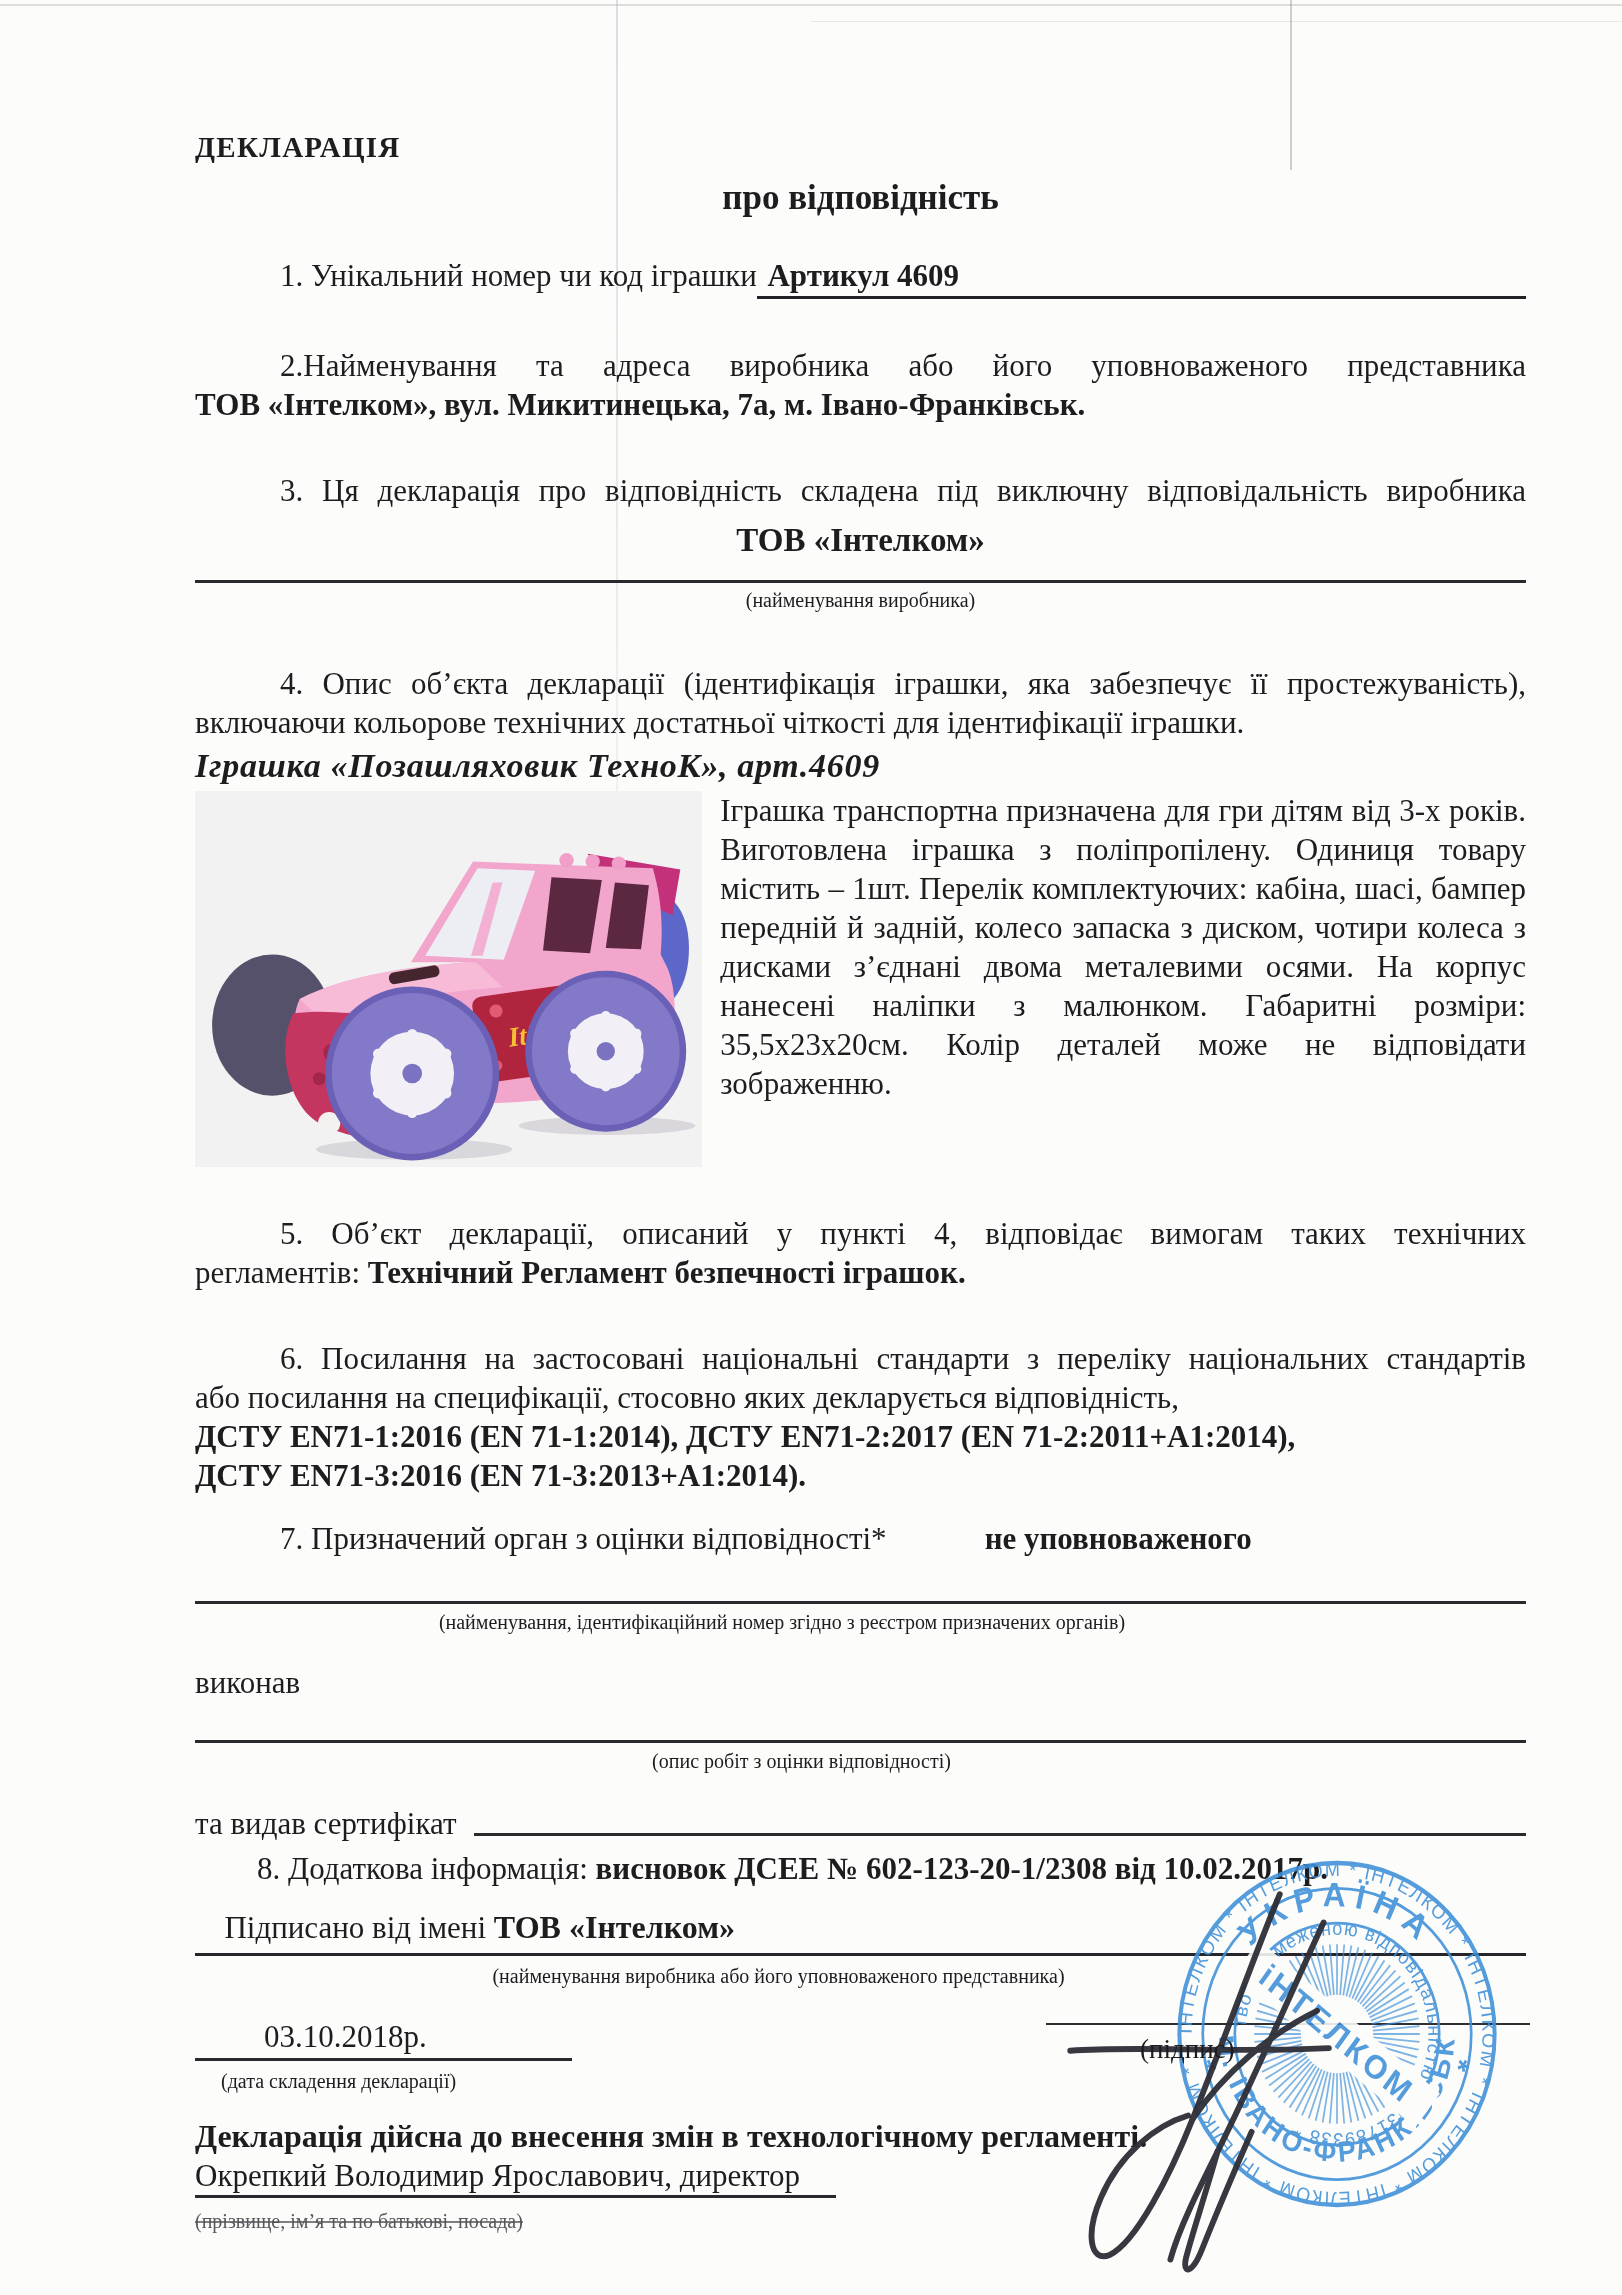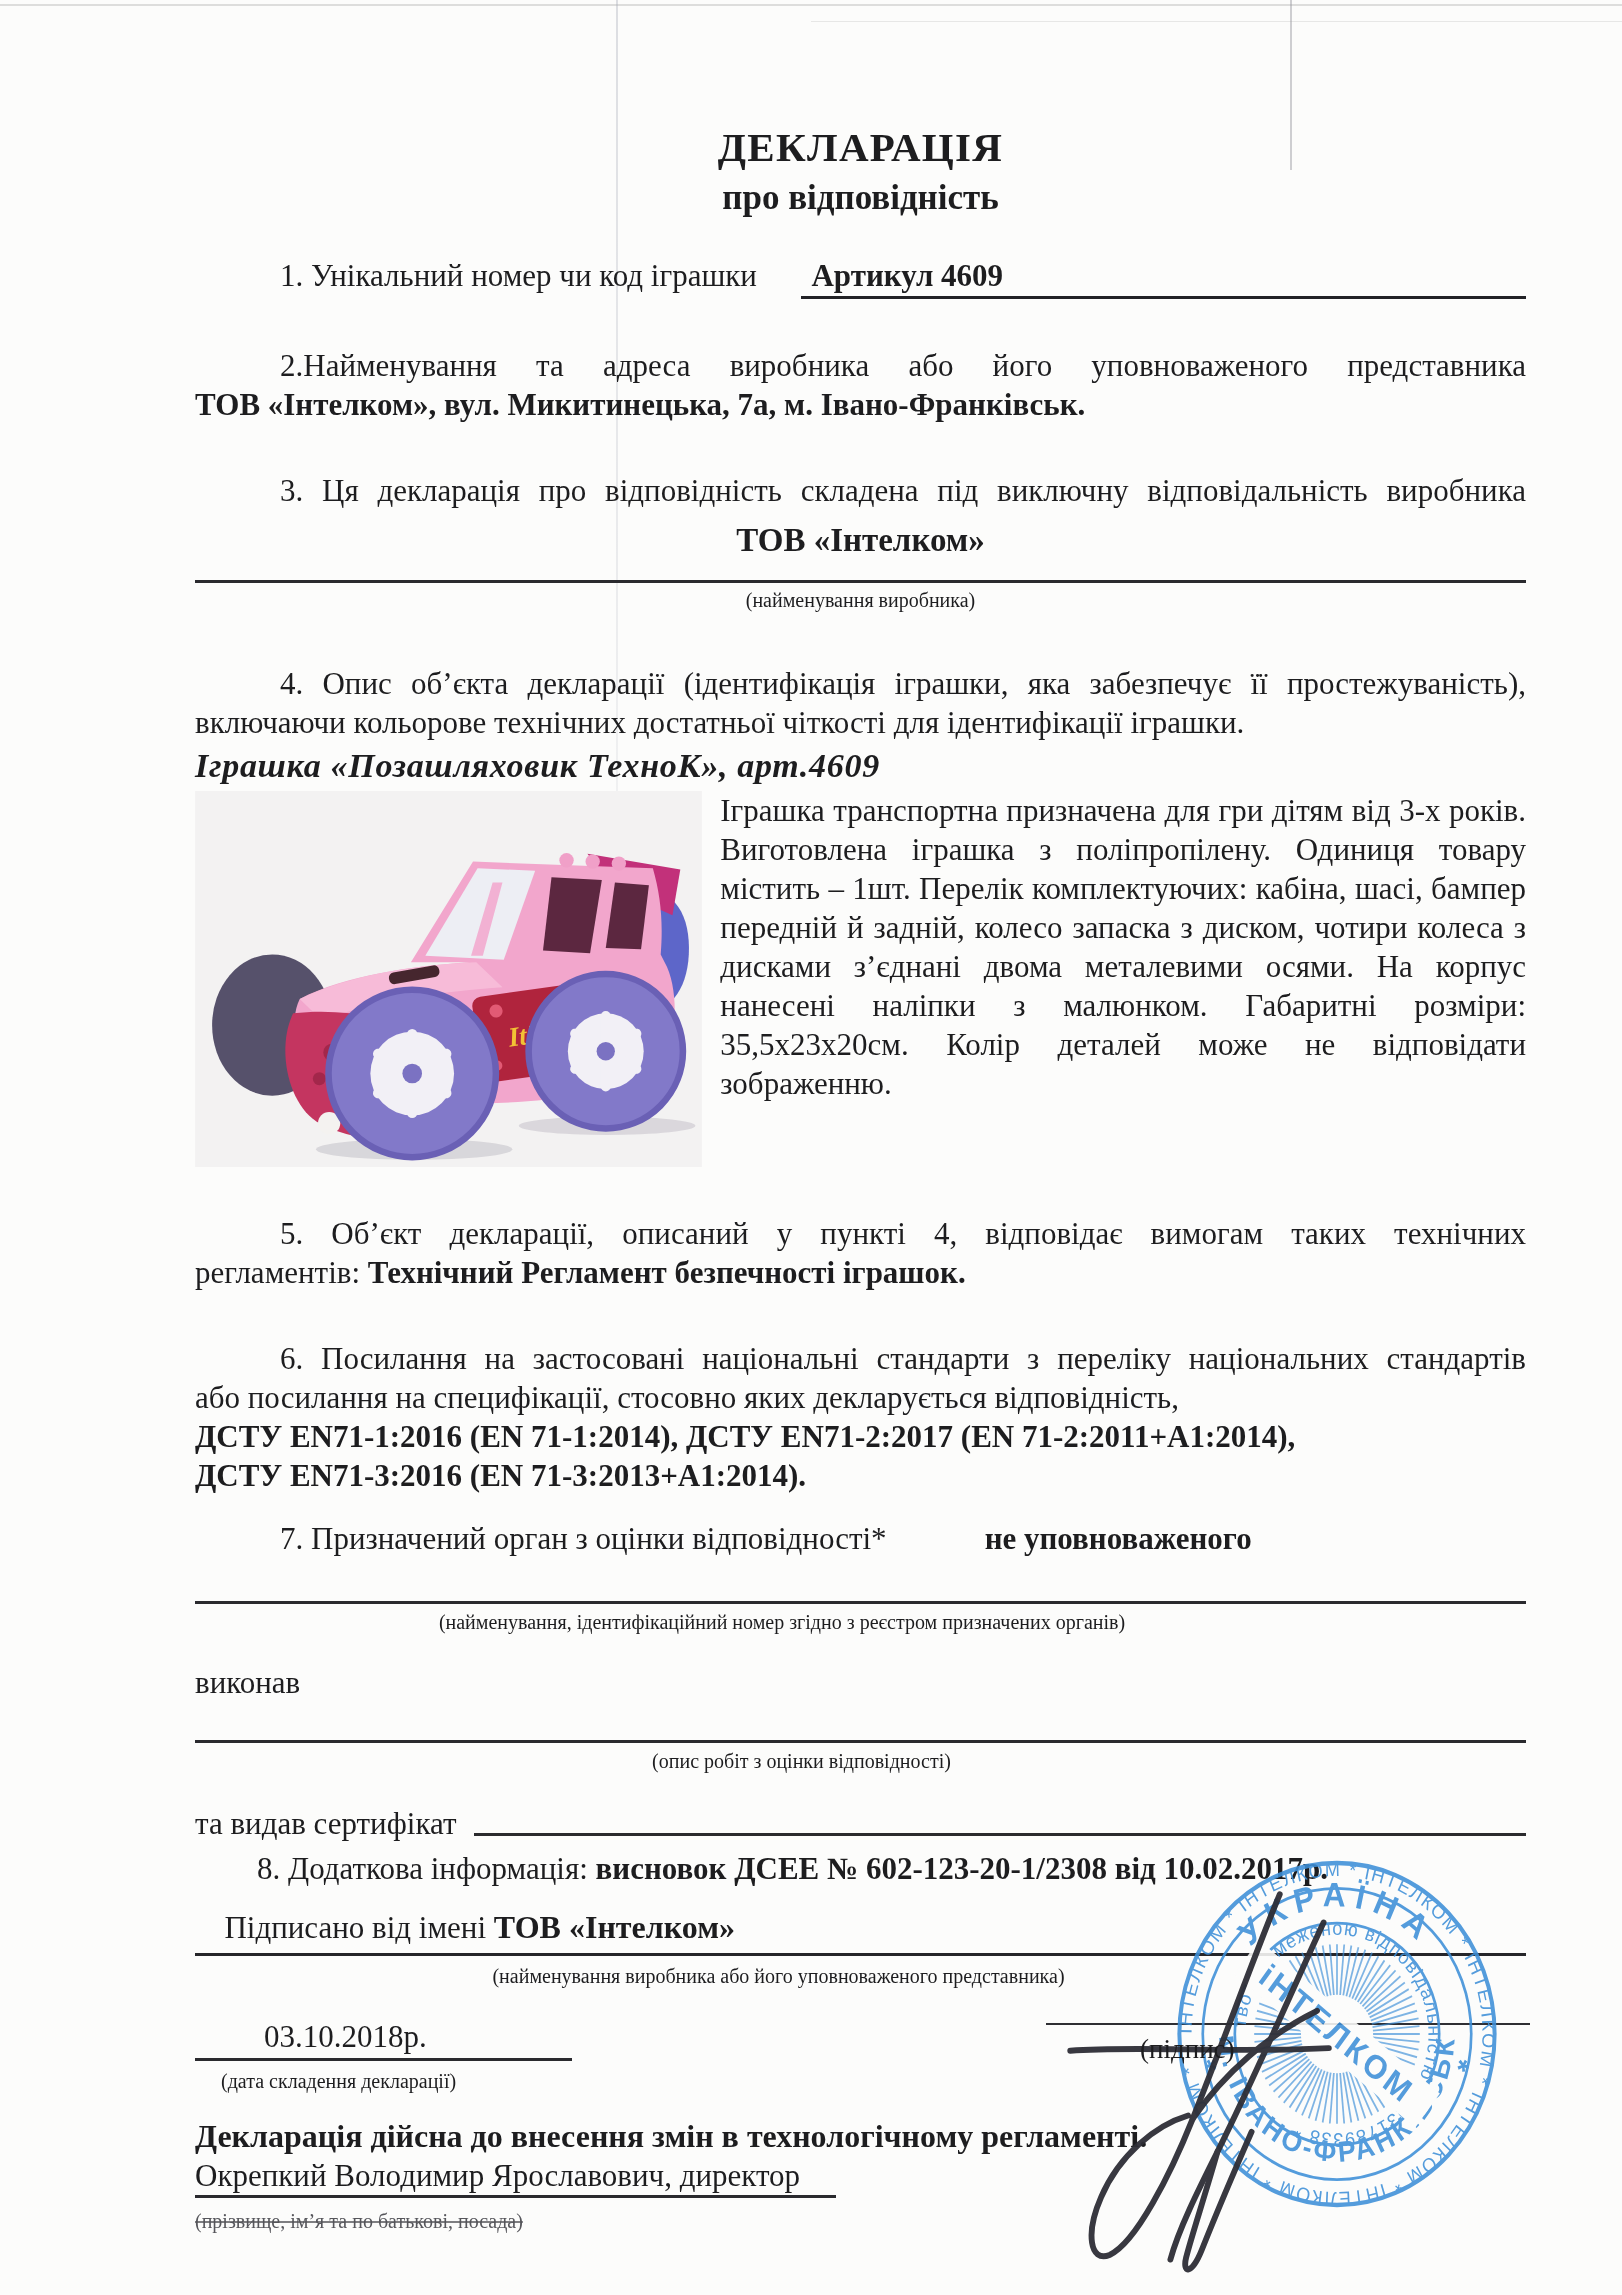--- a/index.html
+++ b/index.html
@@ -2,32 +2,32 @@
 <html style="font-size:10.5px"><head>
 <meta charset="utf-8">
 <style>
   html,body{margin:0;padding:0;background:#777;}
   .page{
     position:relative;width:1623px;height:2295px;background:#fcfcfb;
     font-family:"Liberation Serif","DejaVu Serif",serif;color:#1d1d1f;
     overflow:hidden;
   }
   .content{position:absolute;left:195px;top:122px;width:1331px;font-size:31px;line-height:39px;}
-  .doc-title{font-size:41px;line-height:50px;font-weight:bold;text-align:center;letter-spacing:1.3px;}
+  .doc-title{font-size:29px;line-height:50px;font-weight:bold;letter-spacing:1.3px;}
   .doc-subtitle{font-size:35px;line-height:42px;font-weight:bold;text-align:center;margin-top:5.2px;}
   .ind{text-indent:85px;margin-top:47px;}
   .jl{text-align:justify;text-align-last:justify;}
   .b{font-weight:bold;}
   .row{display:flex;align-items:baseline;}
   .u-fill{flex:1;border-bottom:3.9px solid #222226;padding:0 2.6px 1.3px 10.5px;font-weight:bold;}
   .fill{flex:1;border-bottom:3.3px solid #2b2b2e;align-self:flex-end;margin:0 0 6.5px 17px;height:0;}
   .rule{border-bottom:3.3px solid #2a2a2e;height:0;}
   .cap{font-size:20px;line-height:34px;}
   .center{text-align:center;}
-  .item1{margin-top:37px;gap:44px;}
+  .item1{margin-top:37px;}
   .item2{margin-top:10.5px;}
   .item3{margin-top:14.4px;}
   .manufacturer{font-size:33px;font-weight:bold;text-align:center;margin-top:10.5px;}
   .rule1{margin-top:19.6px;}
   .item4{margin-top:11.8px;}
   .product-title{font-size:34px;line-height:43px;font-weight:bold;font-style:italic;letter-spacing:0.7px;margin-top:2.6px;}
   .media{display:flex;margin-top:3.9px;}
   .toy-photo{width:507px;height:376px;flex:none;}
   .desc{flex:1;margin-left:18.3px;text-align:justify;}
   .item5{margin-top:22px;}

